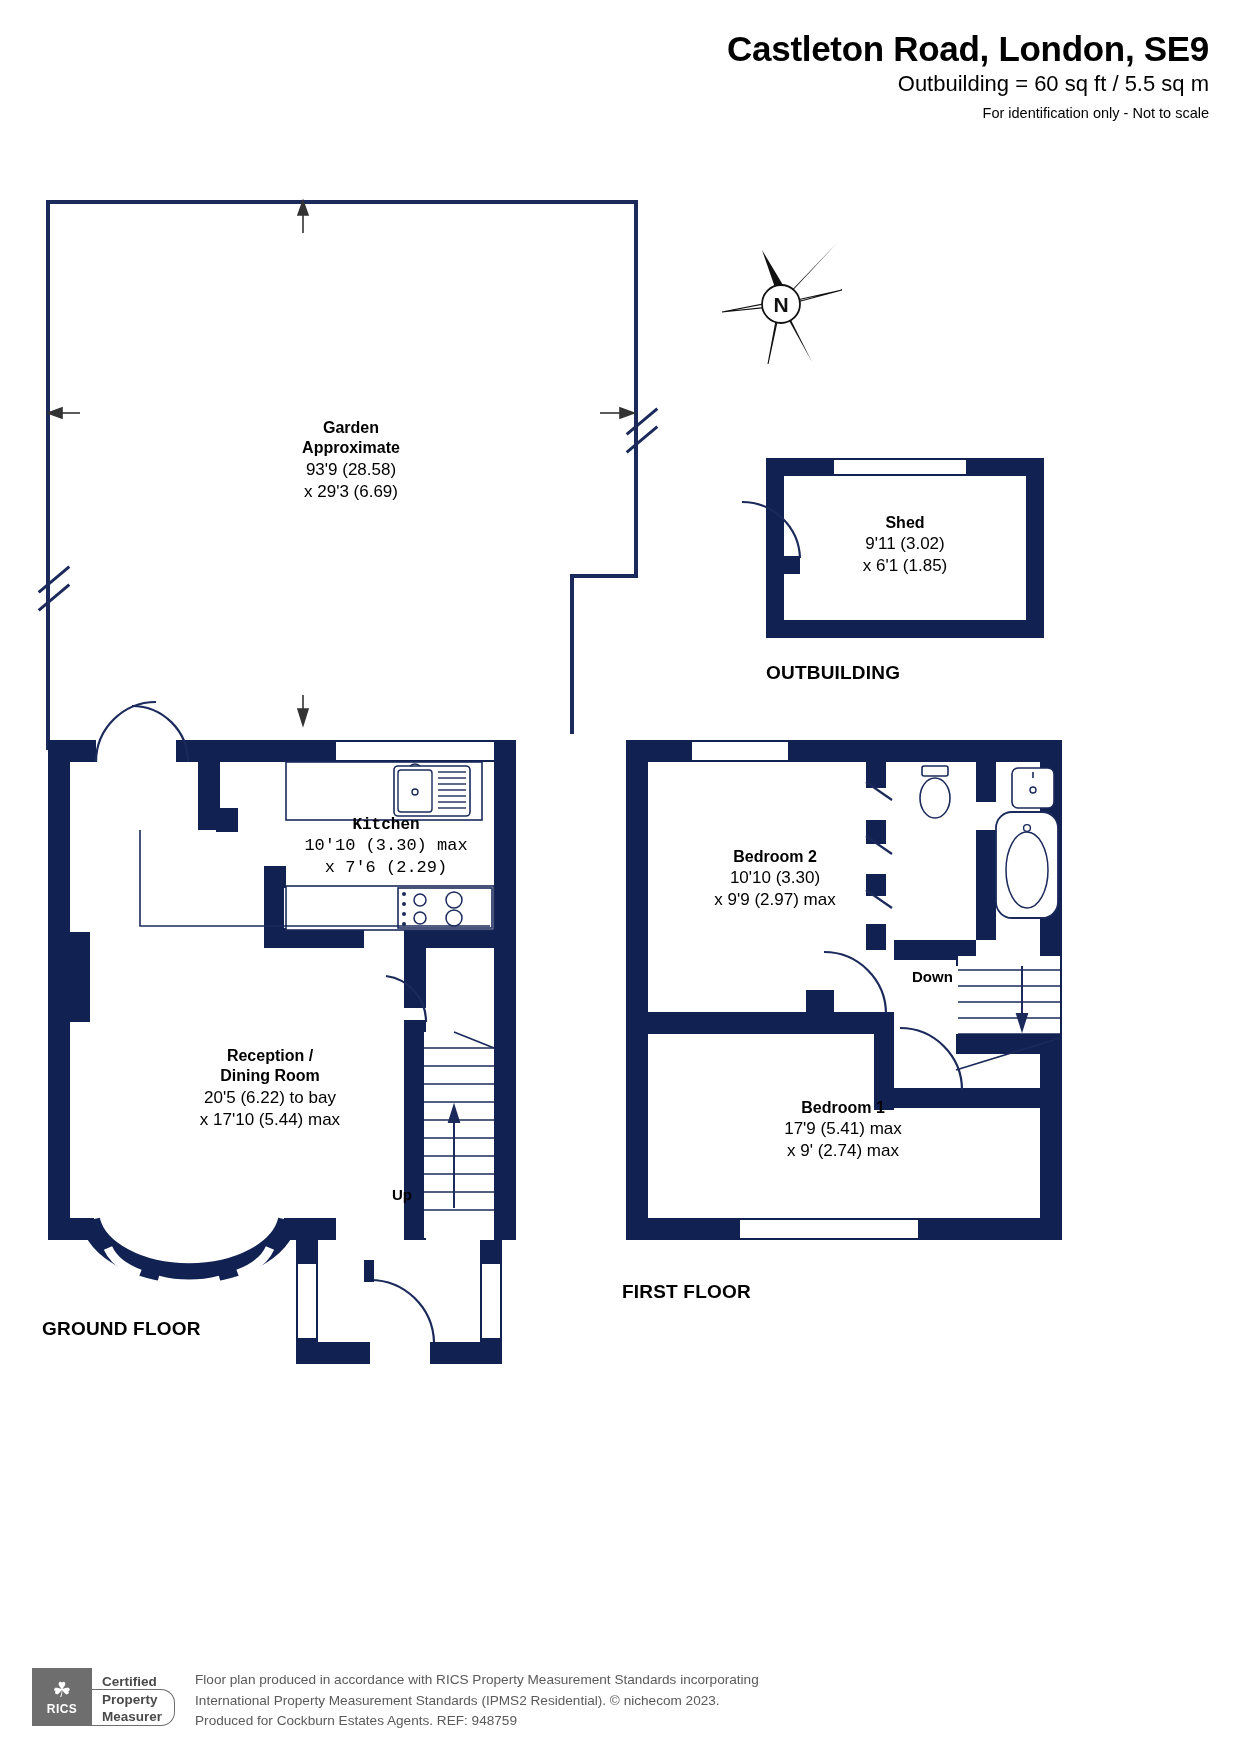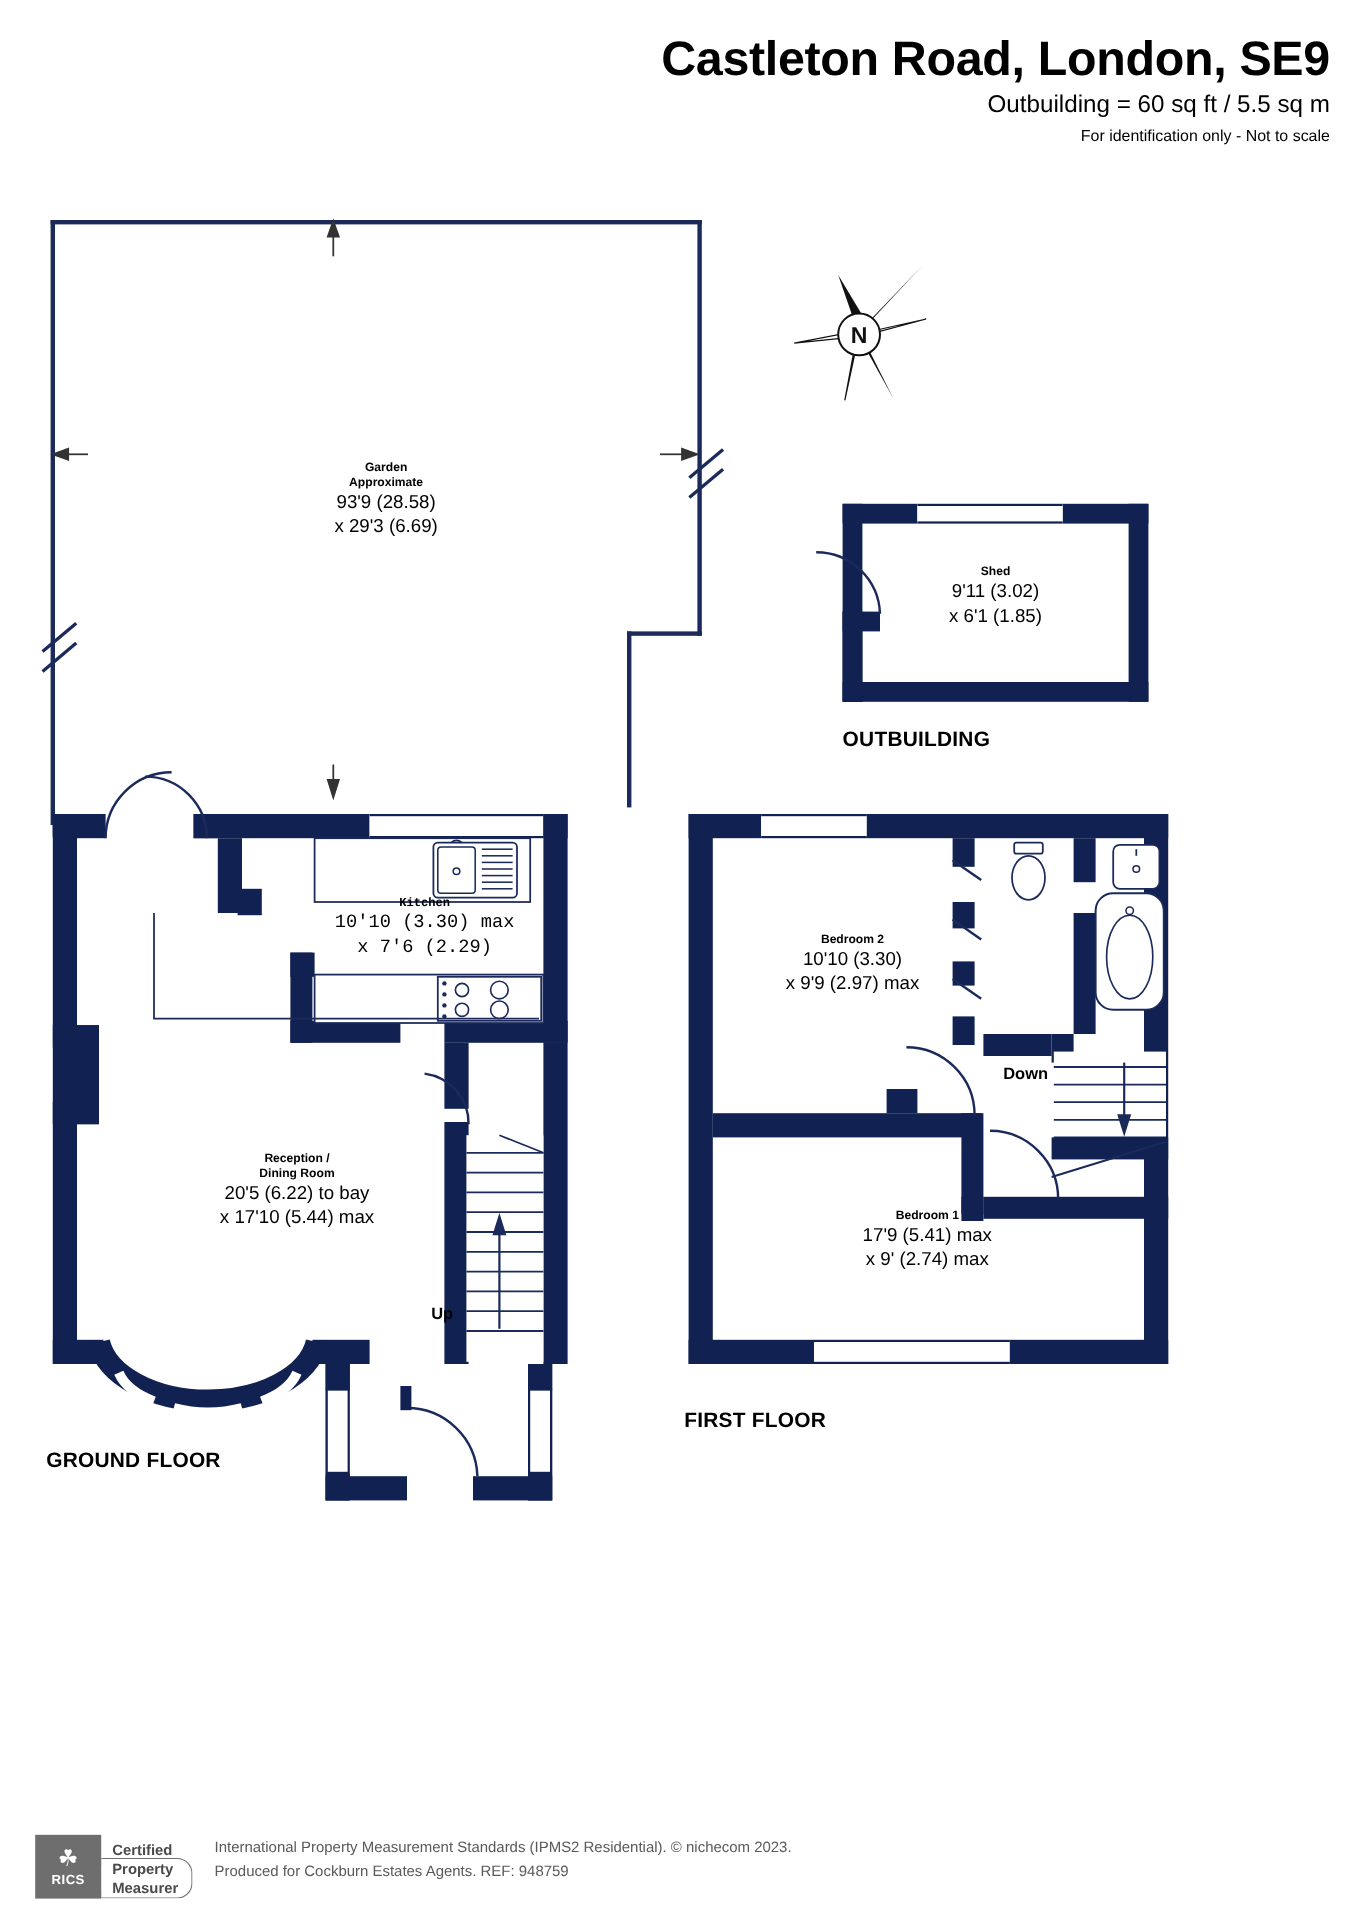--- a/index.html
+++ b/index.html
@@ -4,30 +4,30 @@
 <style>
   html,body{margin:0;padding:0;background:#ffffff;}
   body{
     width:1241px;height:1755px;position:relative;overflow:hidden;
     font-family:"Liberation Sans","DejaVu Sans",sans-serif;color:#000;
     -webkit-font-smoothing:antialiased;
   }
   .abs{position:absolute;}
   
   #header{position:absolute;right:32px;top:28px;text-align:right;}
-  #title{font-size:44px;font-weight:bold;letter-spacing:-0.3px;line-height:1.18;white-space:nowrap;}
+  #title{font-size:35px;font-weight:bold;letter-spacing:-0.3px;line-height:1.18;white-space:nowrap;}
   .arealine{font-size:22px;line-height:1.32;white-space:nowrap;}
   #notscale{font-size:14.5px;line-height:1.4;margin-top:5px;white-space:nowrap;}
   
   .wall{position:absolute;background:#112152;}
   .win{position:absolute;background:#ffffff;border-top:2px solid #112152;border-bottom:2px solid #112152;box-sizing:border-box;}
   .winv{position:absolute;background:#ffffff;border-left:2px solid #112152;border-right:2px solid #112152;box-sizing:border-box;}
   .gline{position:absolute;background:#1b2a5b;}
   .lbl{position:absolute;text-align:center;line-height:1.28;white-space:nowrap;}
-  .lbl .nm{font-weight:bold;font-size:11px;}
+  .lbl .nm{font-weight:bold;font-size:16px;}
   .lbl .dim{font-size:17px;}
   .floorlbl{position:absolute;font-weight:bold;font-size:19px;letter-spacing:0.2px;}
   .small{position:absolute;font-size:15px;font-weight:bold;}
   svg{display:block;overflow:visible;}
   
   #footer{position:absolute;left:32px;top:1668px;display:flex;align-items:flex-start;}
   #rics-mark{display:flex;align-items:stretch;height:58px;}
   #rics-box{width:60px;background:#6e6e6e;display:flex;flex-direction:column;align-items:center;justify-content:center;color:#fff;}
   #rics-box .rg{font-size:21px;line-height:1;}
   #rics-box .rt{font-size:12px;font-weight:bold;letter-spacing:0.4px;margin-top:2px;}
@@ -376,16 +376,17 @@
       <div class="rg">☘</div>
       <div class="rt">RICS</div>
     </div>
     <div id="cpm">
       <div>Certified</div>
       <div>Property</div>
       <div>Measurer</div>
     </div>
   </div>
   <div id="fnote">
+    <div>Floor plan produced in accordance with RICS Property Measurement Standards incorporating</div>
     <div>International Property Measurement Standards (IPMS2 Residential).   © nichecom 2023.</div>
     <div>Produced for Cockburn Estates Agents.   REF:  948759</div>
   </div>
 </div>
 
 </body></html>

